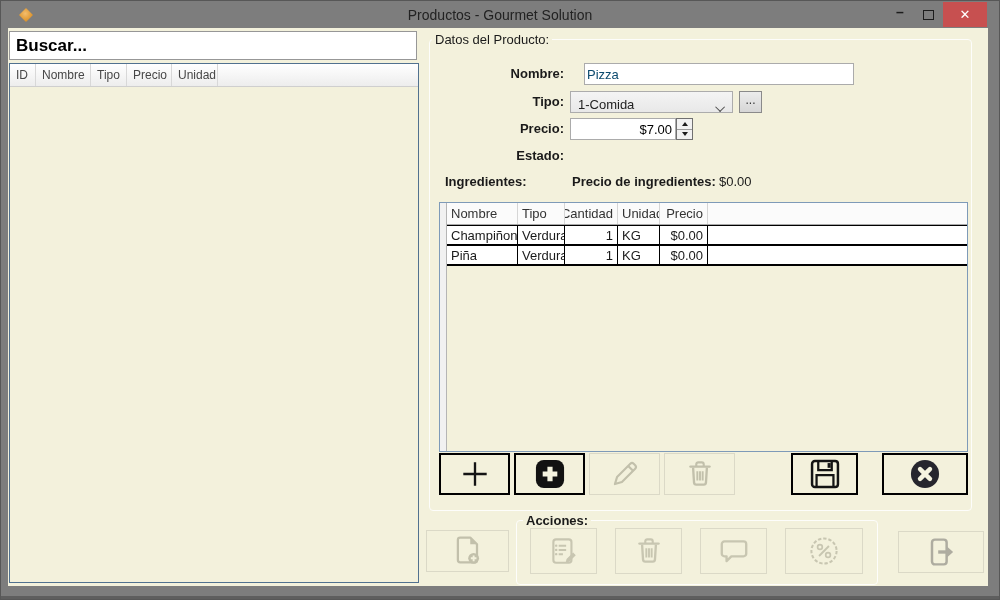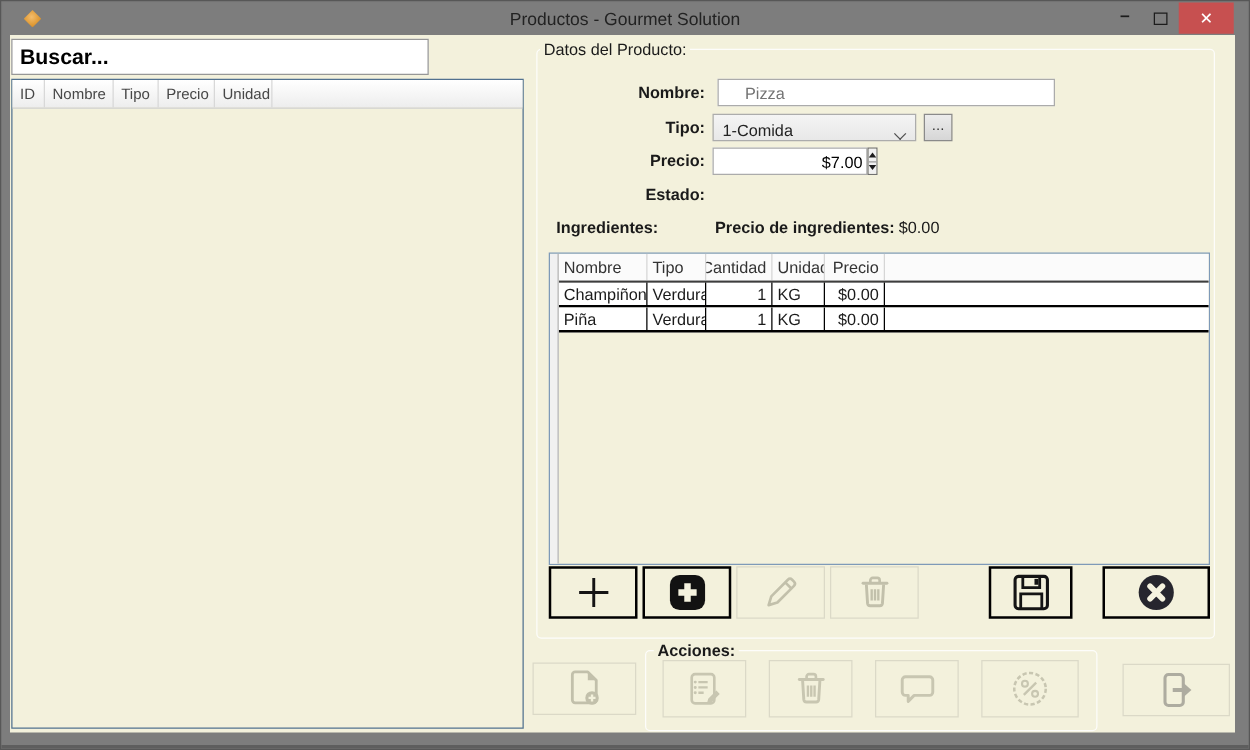--- a/index.html
+++ b/index.html
@@ -21,21 +21,21 @@
   .win-btn { display:flex; align-items:center; justify-content:center; color:#1c1c1c; }
   .btn-min { width:26px; font-size:14px; font-weight:bold; padding-bottom:6px; }
   .btn-max { width:30px; }
   .btn-max .max-glyph { width:11px; height:10px; border:1.6px solid #1c1c1c; }
   .btn-close { width:44px; background:#c75050; color:#fff; font-size:13px; font-weight:bold; }
 
   
   .content { position:absolute; left:7px; top:27px; width:980px; height:558px; background:#f3f1dc; }
 
   
-  .search-box { position:absolute; left:1px; top:3px; width:334px; height:29px;
+  .search-box { position:absolute; left:1px; top:3px; width:408px; height:29px;
                 border:1px solid #979797; background:#fff; font-weight:700; font-size:17px;
                 padding:0 6px; font-family:inherit; color:#000; }
   .product-list { position:absolute; left:1px; top:35px; width:410px; height:520px;
                   border:1px solid #51718f; background:#f3f1dc; }
   .pl-header { display:flex; height:23px; background:linear-gradient(#ffffff,#ededed);
                border-bottom:1px solid #cfcfcf; color:#474747; font-size:12px; }
   .pl-col { display:flex; align-items:center; padding-left:6px; border-right:1px solid #d8d8d8; }
   .pl-id{width:26px}.pl-nombre{width:55px}.pl-tipo{width:36px}.pl-precio{width:45px}.pl-estado{width:46px}
   .pl-body { flex:1; }
 
@@ -43,31 +43,31 @@
   .groupbox { position:absolute; border:1px solid #fdfdfb; border-radius:4px; }
   .groupbox > .gb-label { position:absolute; top:-8px; left:6px; background:#f3f1dc;
                           padding:0 3px; font-size:13px; }
   .gb-datos { left:421px; top:11px; width:543px; height:472px; }
   .gb-datos > .gb-label { font-weight:400; left:2px; }
   .gb-acciones { left:508px; top:492px; width:362px; height:65px; }
   .gb-acciones > .gb-label { font-weight:700; }
 
   
   .f-label { position:absolute; left:0; width:134px; text-align:right; font-weight:700; line-height:22px; }
-  .f-input { position:absolute; left:144px; height:22px; border:1px solid #ababab; background:#fff;
-             font-family:inherit; font-size:13px; padding:0 21px; color:#737373; }
+  .f-input { position:absolute; left:154px; height:22px; border:1px solid #ababab; background:#fff;
+             font-family:inherit; font-size:13px; padding:0 2px; color:#0c4a6e; }
   .combo { position:absolute; left:140px; height:22px; background:linear-gradient(#f4f4f4,#e8e8e8);
            border:1px solid #acacac; display:flex; align-items:flex-end; padding:0 7px; color:#222; }
   .combo .combo-text { flex:1; }
   .chev { display:inline-block; width:7px; height:7px; border-left:1.6px solid #4d4d4d;
           border-bottom:1.6px solid #4d4d4d; transform:rotate(-45deg) translateY(-2px); }
   .browse-btn { position:absolute; left:309px; width:23px; height:22px; background:linear-gradient(#ececec,#d6d6d6);
                 border:1px solid #8a8a8a; color:#333; font-size:12px; line-height:16px; text-align:center; }
   .numeric-wrap { position:absolute; left:140px; width:123px; height:22px; display:flex; }
-  .numeric-input { width:124px; height:22px; border:1px solid #ababab; background:#fff;
+  .numeric-input { width:106px; height:22px; border:1px solid #ababab; background:#fff;
                    text-align:right; padding:0 3px; font-family:inherit; font-size:13px; }
   .spinner { width:17px; height:22px; border:1px solid #707070; display:flex; flex-direction:column; }
   .spin-btn { flex:1; background:#f1f1f1; display:flex; align-items:center; justify-content:center; }
   .spin-btn + .spin-btn { border-top:1px solid #9a9a9a; }
   .tri-up { width:0;height:0;border-left:3.5px solid transparent;border-right:3.5px solid transparent;
             border-bottom:4.5px solid #1c1c1c; }
   .tri-down { width:0;height:0;border-left:3.5px solid transparent;border-right:3.5px solid transparent;
               border-top:4.5px solid #1c1c1c; }
 
   .ing-label-row { position:absolute; top:134px; left:0; width:100%; font-weight:700; }

